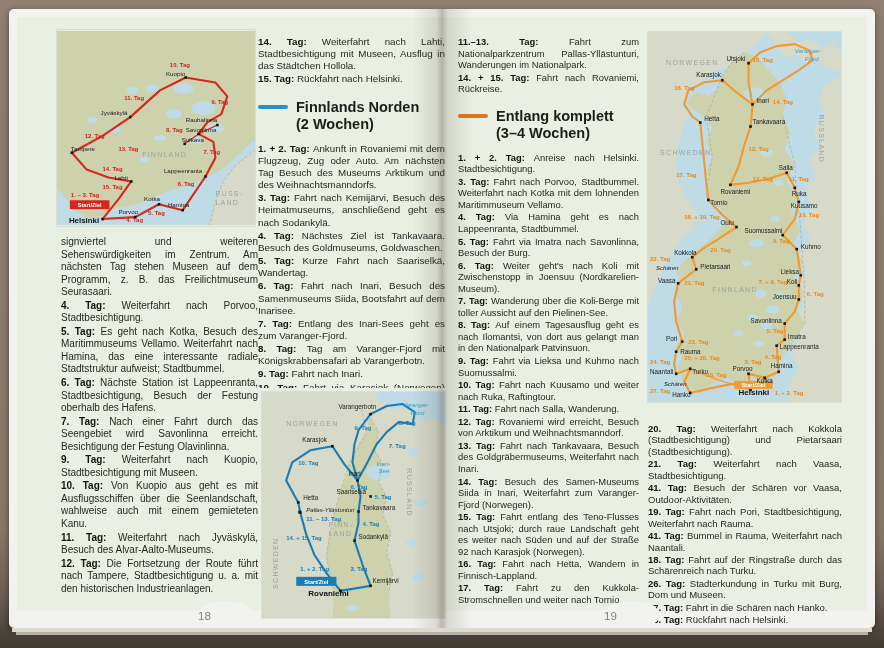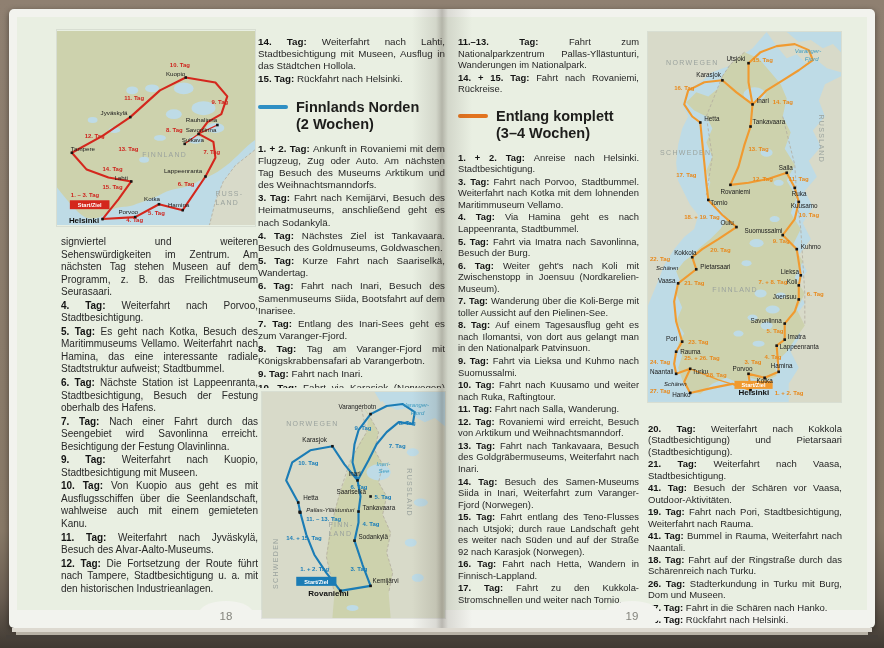--- a/index.html
+++ b/index.html
@@ -10,21 +10,21 @@
     background:#f2f3ee;border-radius:5px;box-shadow:0 2px 6px rgba(0,0,0,.45);}
   .page{position:absolute;top:17px;height:593px;background:#e9efe2;}
   .page-left{left:17px;width:425px;}
   .page-right{left:442px;width:425px;}
   .gutter{position:absolute;left:412px;top:9px;width:60px;height:619px;pointer-events:none;
     background:linear-gradient(90deg,rgba(60,50,40,0) 0%,rgba(60,50,40,.13) 40%,rgba(55,45,35,.30) 50%,rgba(60,50,40,.13) 60%,rgba(60,50,40,0) 100%);}
   .edge1{position:absolute;left:12px;width:860px;top:628px;height:4px;background:#ddd9d0;}
   .edge2{position:absolute;left:16px;width:852px;top:632px;height:3px;background:#b8b2a6;}
   .edge3{position:absolute;left:6px;width:872px;top:635px;height:4px;background:#46403a;}
   .bump{position:absolute;width:56px;height:28px;background:#f2f3ee;border-radius:50%;top:601px;}
-  .pagenum{position:absolute;top:610px;width:56px;text-align:center;font-size:11.5px;color:#84847d;}
+  .pagenum{position:absolute;top:610px;width:56px;text-align:left;font-size:11.5px;color:#84847d;}
   
   .col{position:absolute;text-align:justify;color:#272727;overflow:hidden;}
   .col p.it{margin:0 0 1px 0;}
   .col b{color:#131313;}
   #colL2{left:258px;top:36px;width:187px;height:352px;font-size:9.8px;line-height:12.15px;}
   #colL1{left:61px;top:236px;width:197px;height:372px;font-size:10px;line-height:12.55px;}
   #colR1{left:458px;top:36px;width:181px;height:572px;font-size:9.4px;line-height:11.55px;}
   #colR2{left:648px;top:406px;width:194px;height:202px;font-size:9.5px;line-height:11.45px;margin-top:17px;}
   .hd{display:flex;gap:8px;margin:13px 0 9px 0;text-align:left;}
   .hd .dash{width:30px;height:4.5px;border-radius:2.5px;margin-top:6px;flex:none;}

